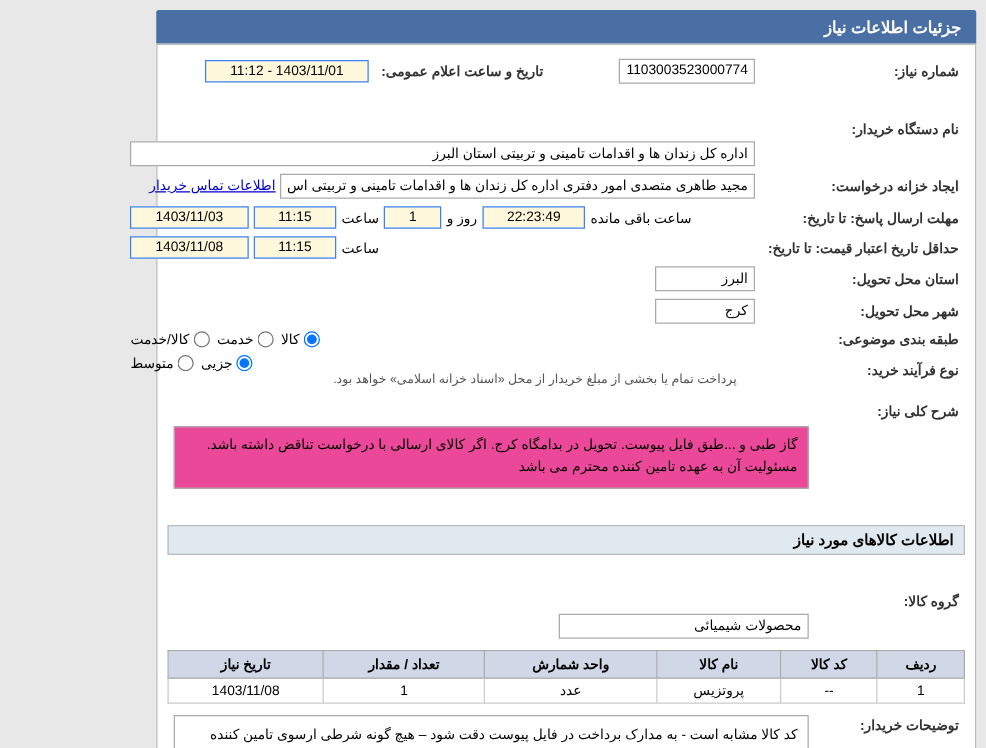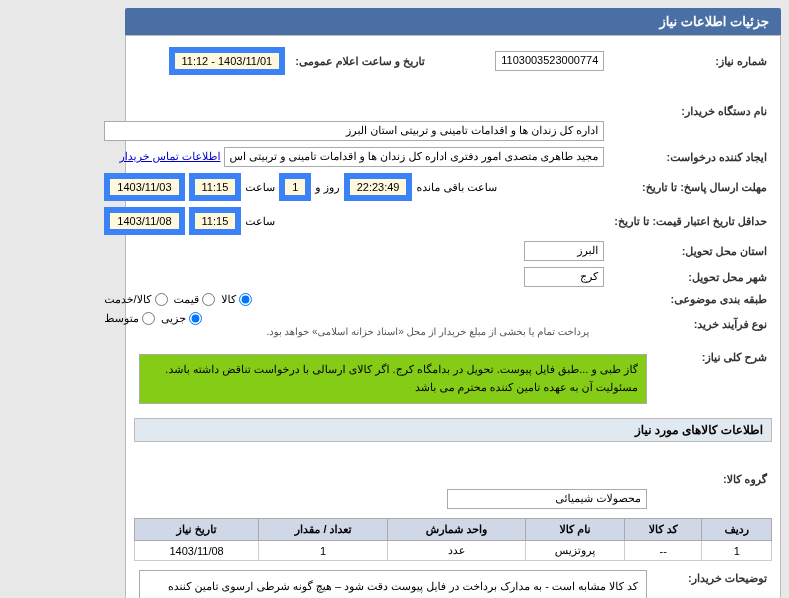--- a/index.html
+++ b/index.html
@@ -54,22 +54,22 @@
       display: inline-block;
       min-width: 80px;
       font-size: 11px;
     }
     .value-box-wide {
       min-width: 200px;
       margin-top: 40px;
     }
     .date-box {
       background: #fff8dc;
-      border: 6px solid #3b82f6;
-      padding: 2px 7px;
+      border: 1px solid #3b82f6;
+      padding: 2px 19px;
       font-size: 11px;
       display: inline-block;
     }
     .link-text {
       color: #0000cc;
       text-decoration: underline;
       cursor: pointer;
       font-size: 11px;
     }
     .section-title {
@@ -77,26 +77,26 @@
       border: 1px solid #bbb;
       padding: 4px 8px;
       font-weight: bold;
       font-size: 12px;
       text-align: right;
       margin: 6px 0 4px 0;
     }
     .description-box {
       border: 1px solid #aaa;
       padding: 6px 8px;
-      background: #84cc16;
+      background: #ec4899;
       font-size: 11px;
       line-height: 1.6;
       text-align: right;
       min-height: 50px;
-      margin: 5px 0;
+      margin: 20px 0;
     }
     .radio-group {
       display: flex;
       gap: 6px;
       flex-direction: row-reverse;
       align-items: center;
     }
     .radio-item {
       display: flex;
       align-items: center;
@@ -198,21 +198,21 @@
       </tr>
 
       <tr>
         <td class="label-cell">نام دستگاه خریدار:</td>
         <td colspan="3">
           <span class="value-box value-box-wide" style="min-width:500px;">اداره کل زندان ها و اقدامات تامینی و تربیتی استان البرز</span>
         </td>
       </tr>
 
       <tr>
-        <td class="label-cell">ایجاد کننده درخواست:</td>
+        <td class="label-cell">ایجاد خزانه درخواست:</td>
         <td colspan="3">
           <span class="value-box" style="min-width:380px;">مجید طاهری متصدی امور دفتری اداره کل زندان ها و اقدامات تامینی و تربیتی اس</span>
           <span class="link-text">اطلاعات تماس خریدار</span>
         </td>
       </tr>
 
       <tr>
         <td class="label-cell">مهلت ارسال پاسخ: تا تاریخ:</td>
         <td colspan="3">
           <span class="inline-row" style="justify-content:flex-end;">
@@ -254,21 +254,21 @@
 
       <tr>
         <td class="label-cell">طبقه بندی موضوعی:</td>
         <td colspan="3">
           <span class="radio-group">
             <span class="radio-item">
               <span>کالا/خدمت</span>
               <input type="radio" name="cat" style="">
             </span>
             <span class="radio-item">
-              <span>قیمت</span>
+              <span>خدمت</span>
               <input type="radio" name="cat" style="">
             </span>
             <span class="radio-item">
               <span>کالا</span>
               <input type="radio" name="cat" checked="" style="">
             </span>
           </span>
         </td>
       </tr>
 

